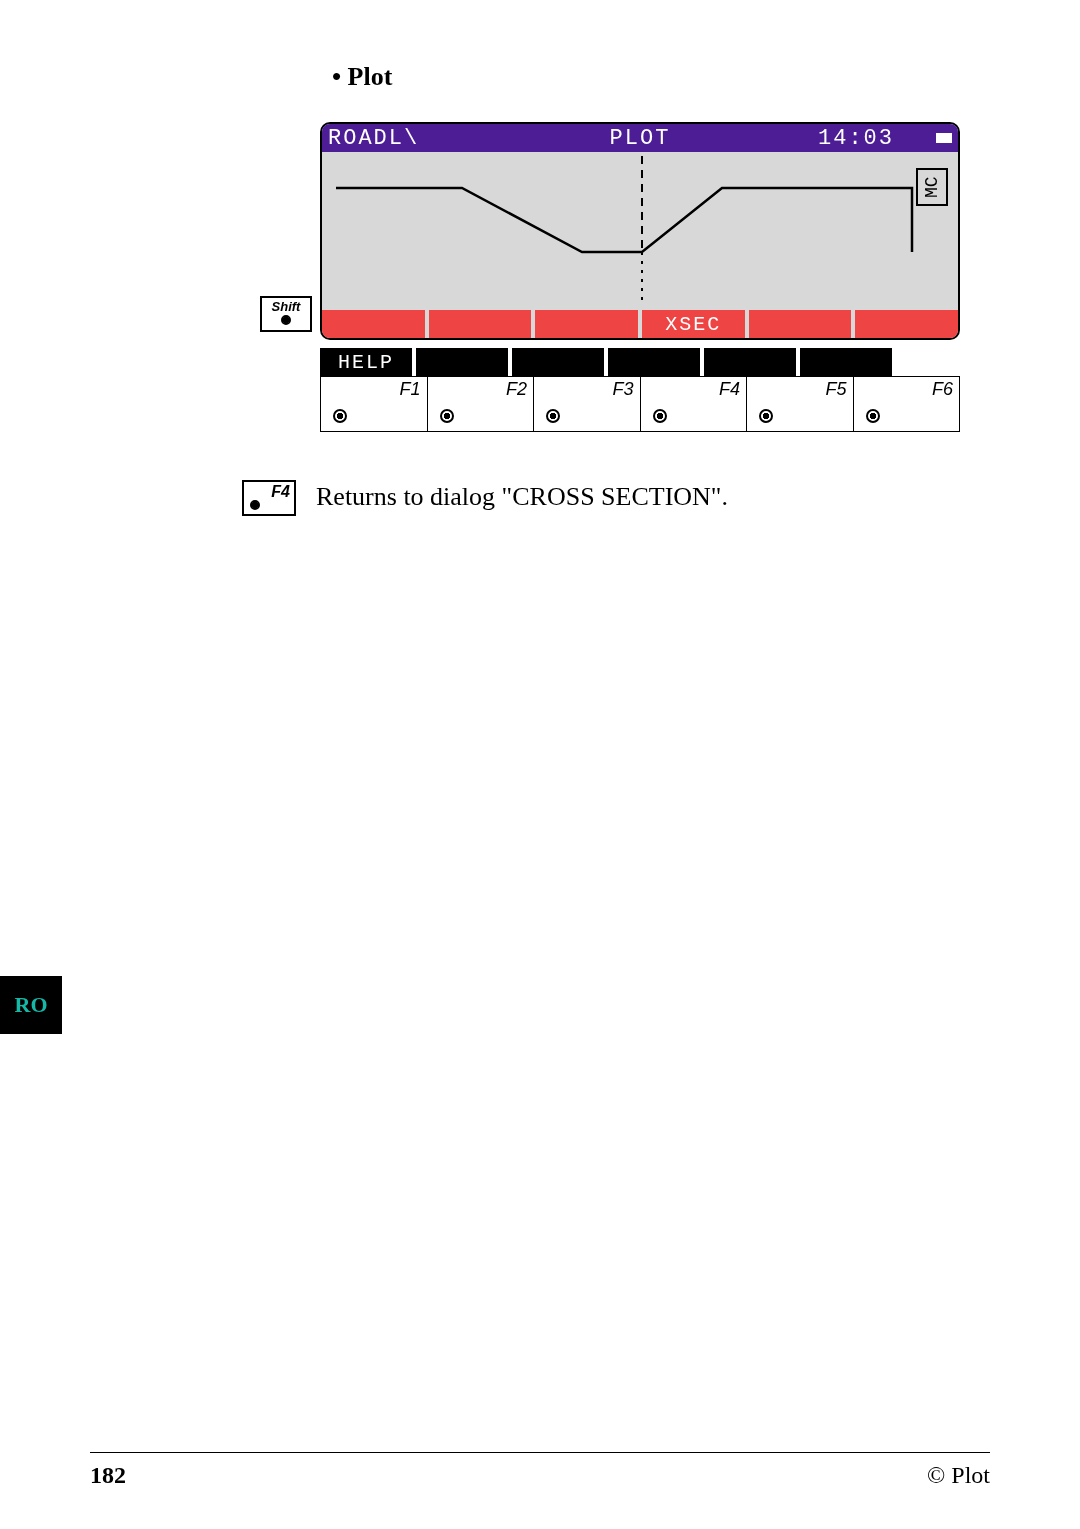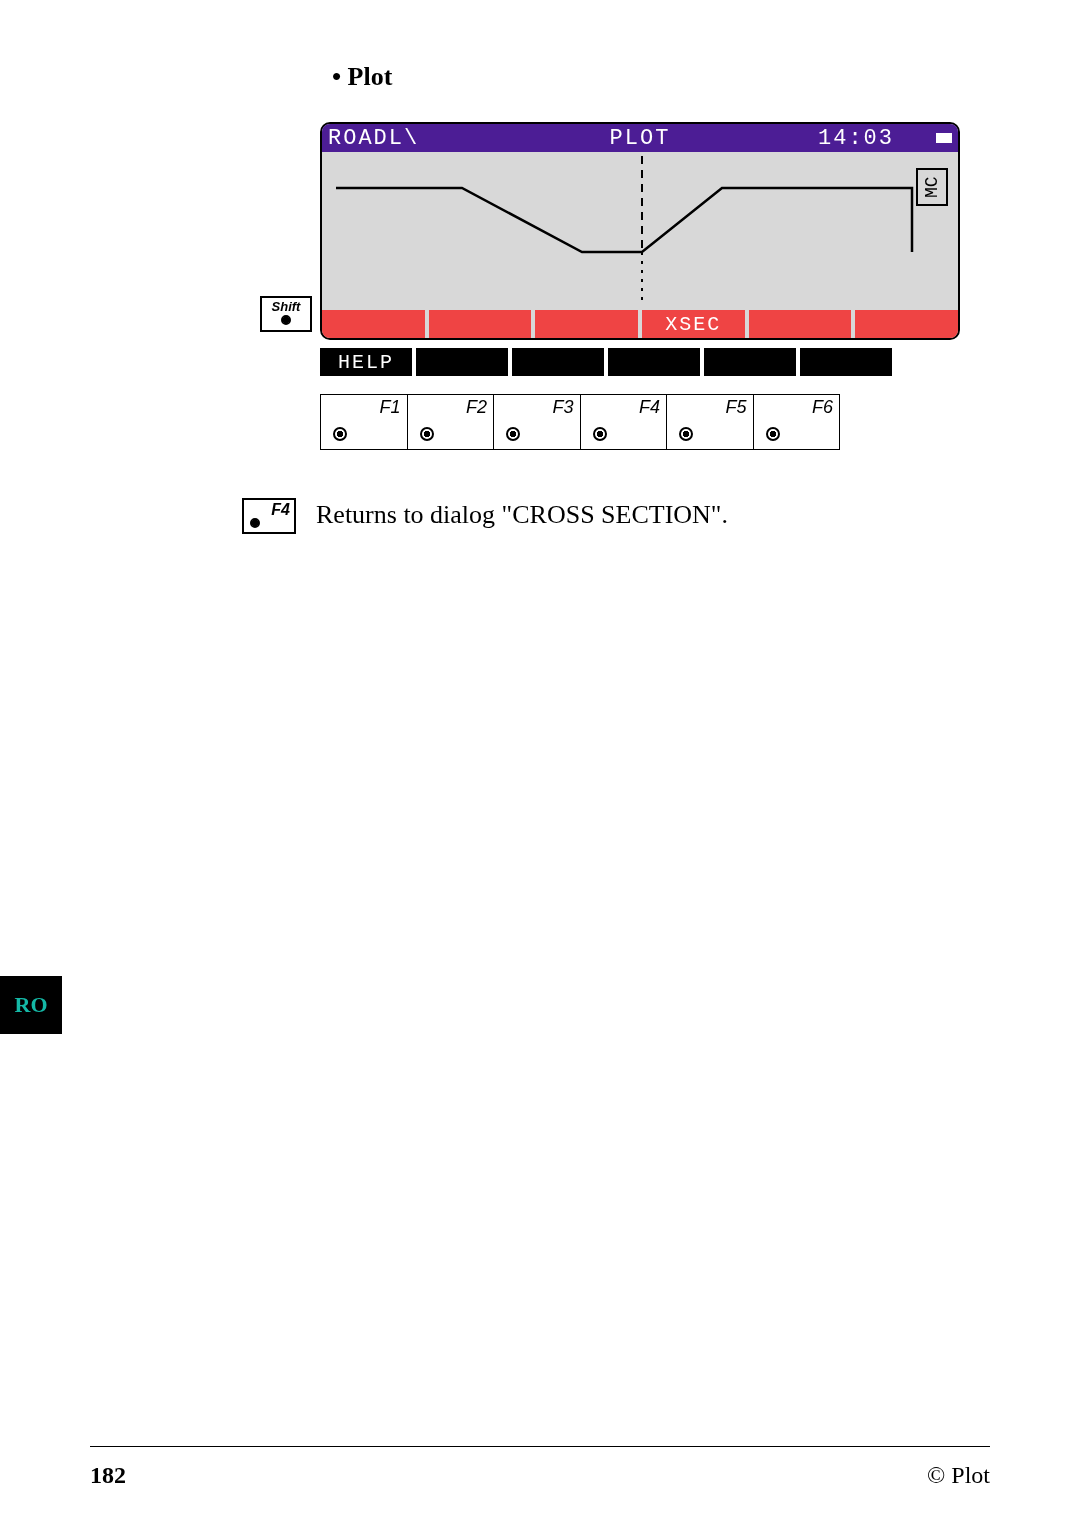--- a/index.html
+++ b/index.html
@@ -135,23 +135,22 @@
     font-size: 20px;
     letter-spacing: 2px;
     margin-right: 4px;
     display: flex;
     align-items: center;
     justify-content: center;
   }
   .help-row .cell:last-child { margin-right: 0; }
   
   .fkey-row {
-    width: 520px;
+    width: 640px;
     border: 1.5px solid #000;
-    margin-top: 18px;
     display: flex;
     height: 56px;
   }
   .fkey-row .fcell {
     flex: 1;
     border-right: 1.5px solid #000;
     position: relative;
   }
   .fkey-row .fcell:last-child { border-right: none; }
   .fkey-row .flabel {
@@ -221,21 +220,21 @@
     align-items: center;
     justify-content: center;
   }
   
   .footer {
     position: absolute;
     bottom: 40px;
     left: 90px;
     right: 90px;
     border-top: 1.5px solid #000;
-    padding-top: 15px;
+    padding-top: 9px;
     display: flex;
     justify-content: space-between;
     font-size: 24px;
   }
   .footer .pn { font-weight: bold; }
 </style>
 </head>
 <body>
 
 <div class="content">

